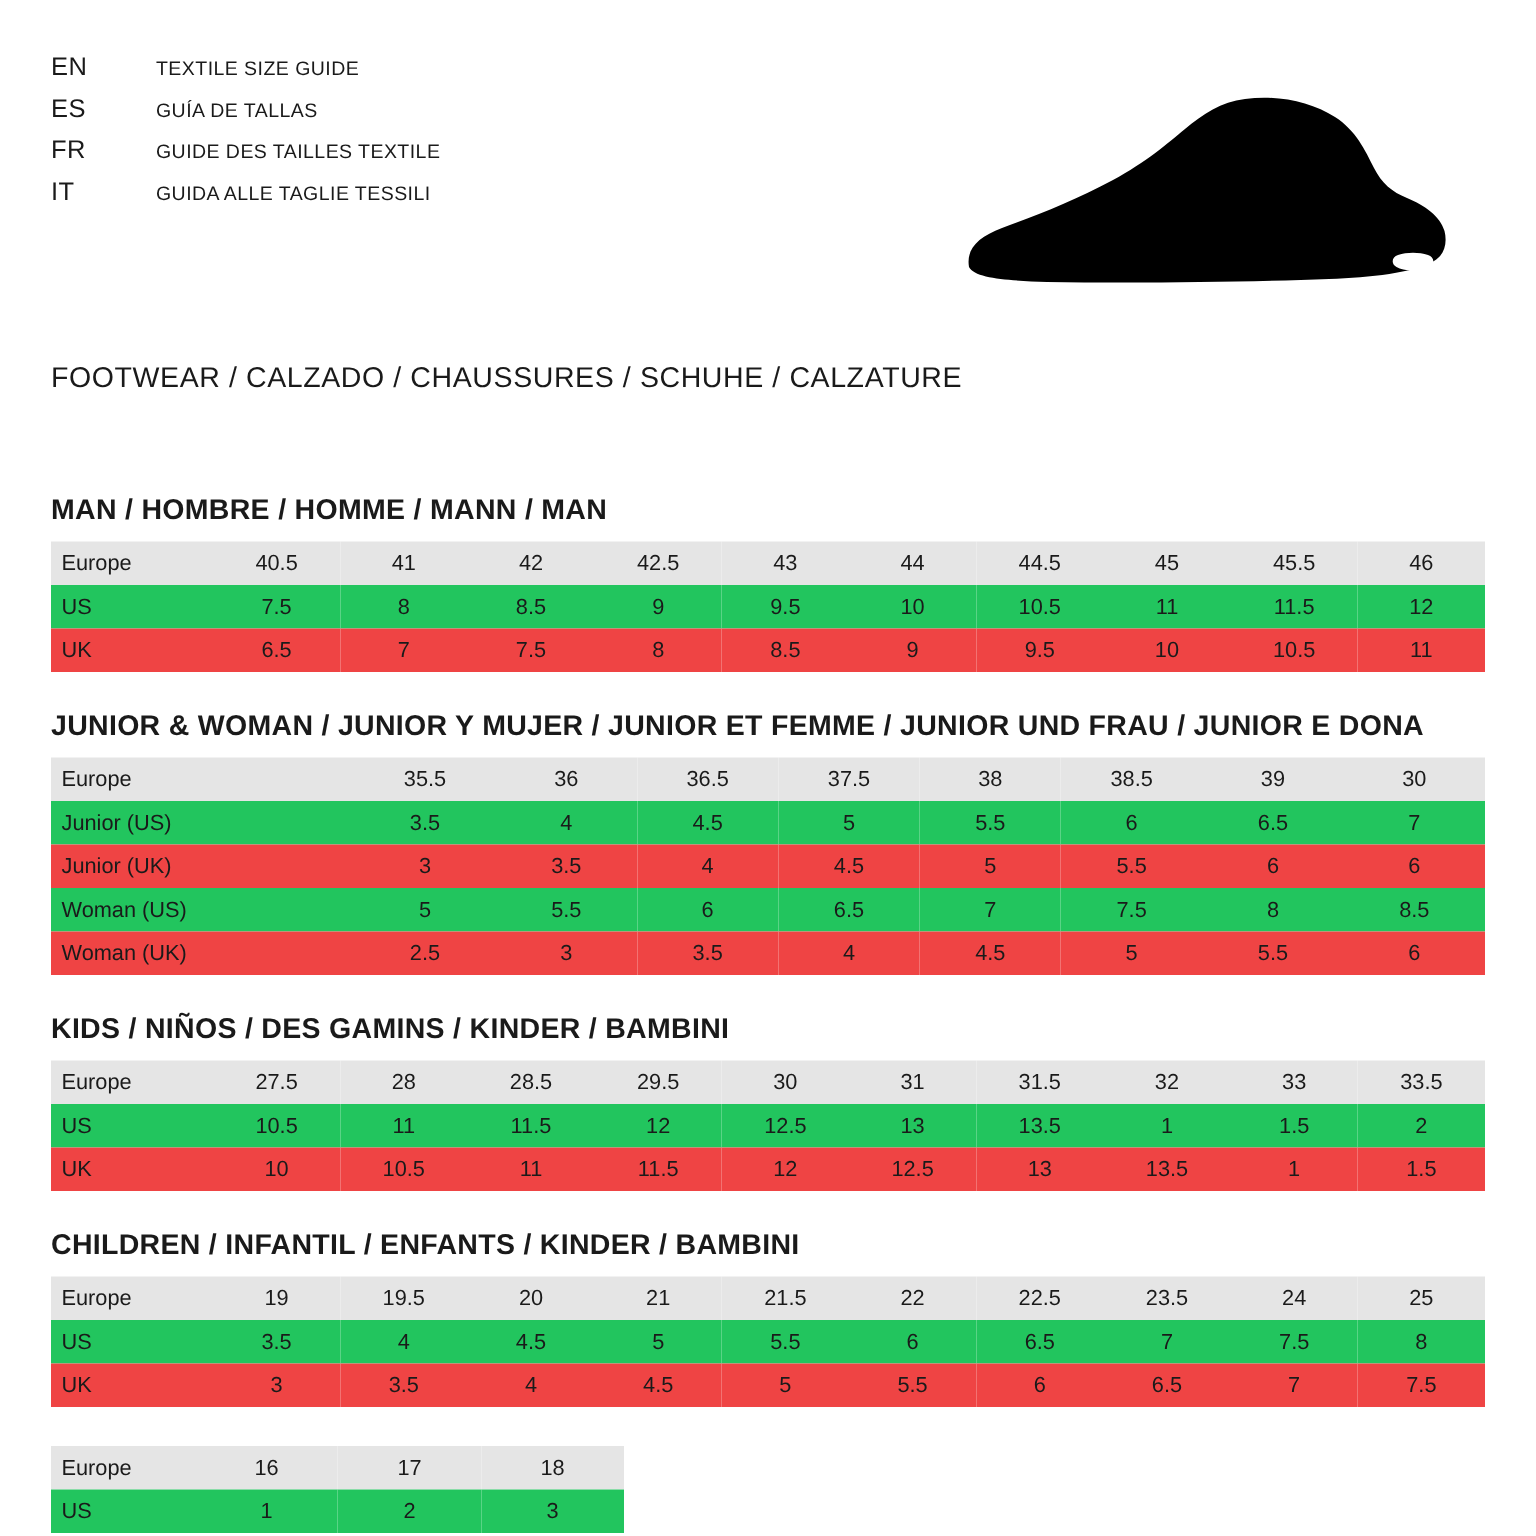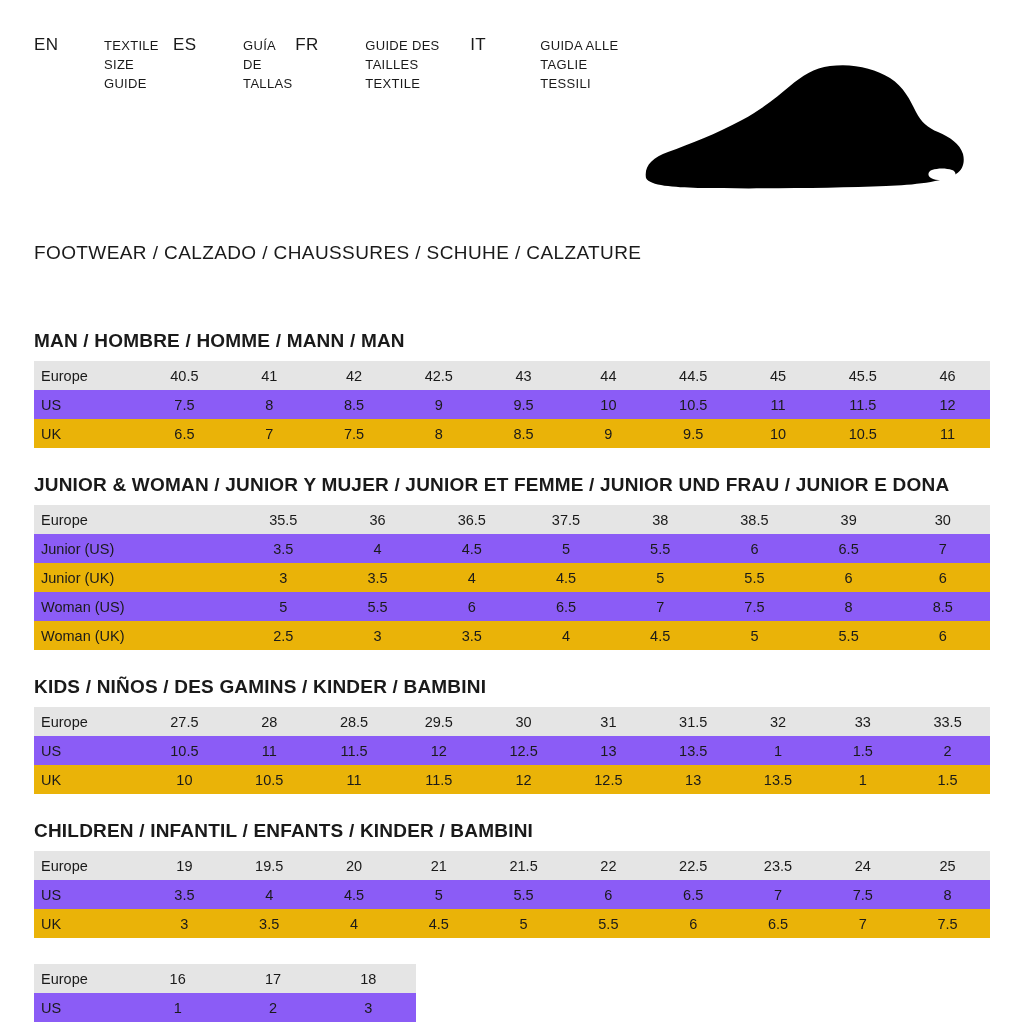--- a/index.html
+++ b/index.html
@@ -20,21 +20,21 @@
   }
 
   
   .header {
     display: flex;
     align-items: flex-start;
     justify-content: space-between;
   }
   .lang-block {
     display: flex;
-    flex-direction: row;
+    flex-direction: column;
     gap: 3px;
     padding-top: 3px;
   }
   .lang-row {
     display: flex;
     align-items: baseline;
     font-size: 17px;
     letter-spacing: 0.3px;
     line-height: 1.45;
   }
@@ -88,22 +88,22 @@
     color: #1a1a1a;
   }
   table.size td.rowhead {
     text-align: left;
     padding-left: 7px;
     width: 108px;
   }
   table.size.narrow td.rowhead { width: 96px; }
 
   tr.head td { background: #e5e5e5; }
-  tr.odd td { background: #8b5cf6; }
-  tr.even td { background: #eab308; }
+  tr.odd td { background: #22c55e; }
+  tr.even td { background: #ef4444; }
 
   .nowrap { white-space: nowrap; }
 </style>
 </head>
 <body>
 
 <div class="page">
 
   <div class="header">
 

